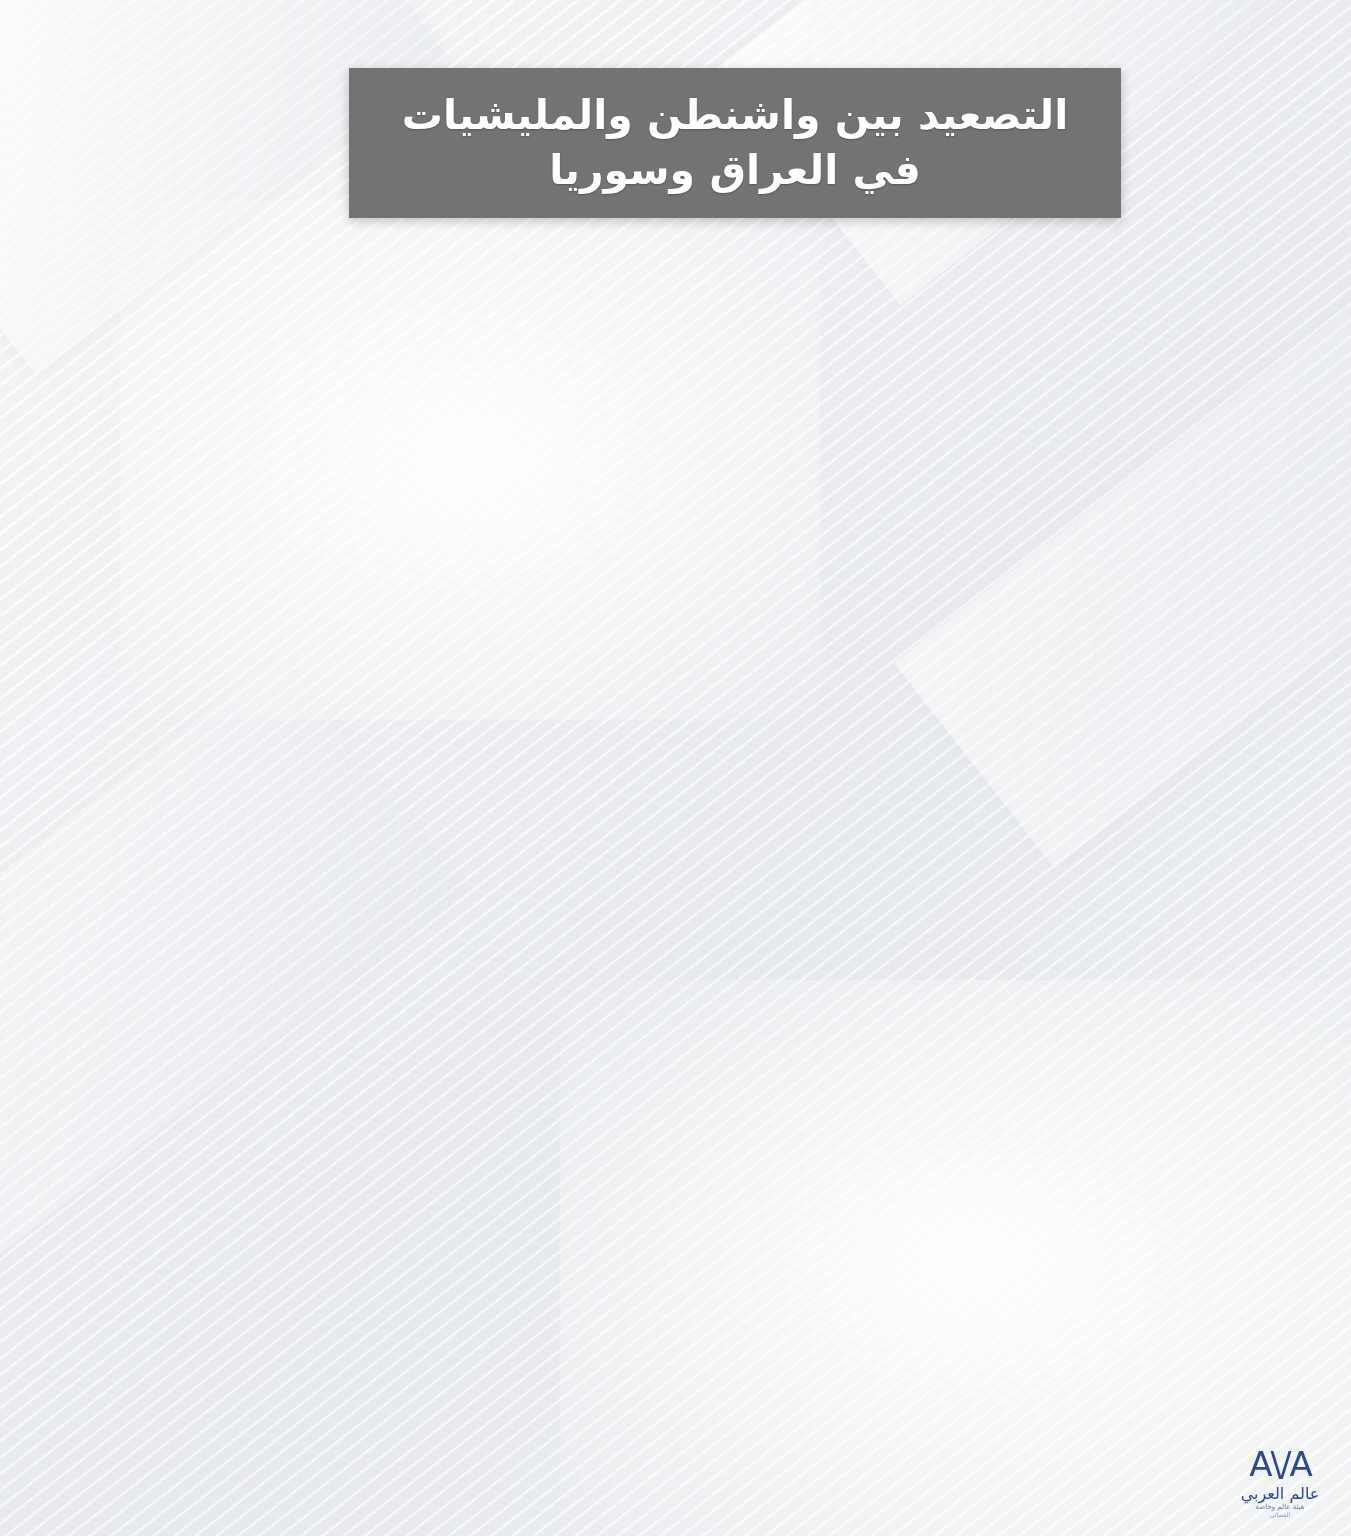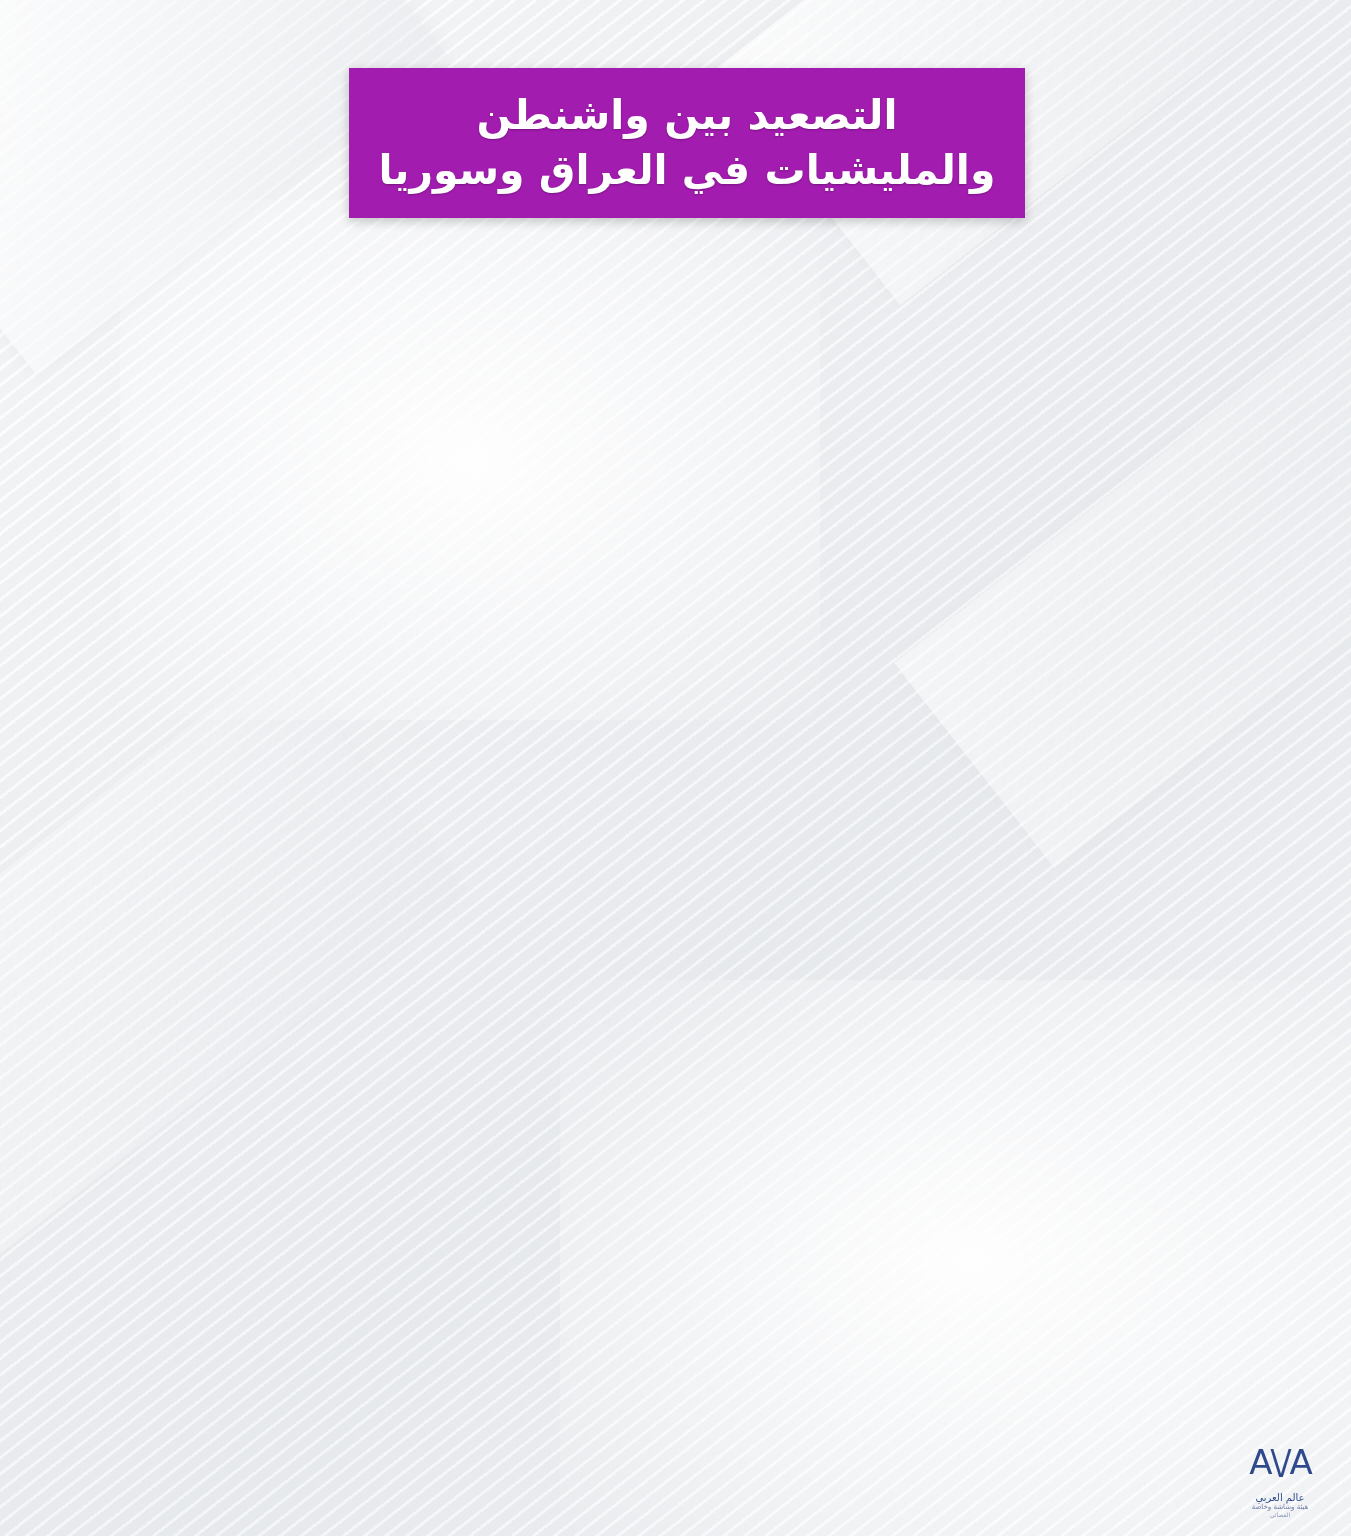--- a/index.html
+++ b/index.html
@@ -43,23 +43,23 @@
     position: absolute;
     background: linear-gradient(135deg, rgba(255,255,255,0.95), rgba(214,219,225,0.25));
     box-shadow: 0 0 22px rgba(0,0,0,0.035);
   }
 
   
   .title-box {
     position: absolute;
     top: 68px;
     left: 349px;
-    width: 676px;
+    width: 772px;
     height: 150px;
-    background: #a21caf;
+    background: #737373;
     box-shadow: 0 3px 10px rgba(0,0,0,0.22);
     display: flex;
     align-items: center;
     justify-content: center;
     text-align: center;
   }
   .title-box .inner {
     color: #ffffff;
     font-size: 41px;
     line-height: 1.35;
@@ -83,21 +83,21 @@
     width: 86px;
     text-align: center;
     color: #2f4a8c;
   }
   .logo .mark {
     font-size: 34px;
     font-weight: normal;
     letter-spacing: -2px;
     line-height: 1;
   }
-  .logo .l1 { font-size: 10px; margin-top: 13px; }
+  .logo .l1 { font-size: 16px; margin-top: 3px; }
   .logo .l2 { font-size: 7px; color: #6c7ba6; }
   .logo .l3 { font-size: 6px; color: #8a96b8; }
 </style>
 </head>
 <body>
 
 <div class="bg">
   <div class="stripes"></div>
   <div class="shard" style="left:-120px;top:-80px;width:520px;height:330px;transform:rotate(-38deg);"></div>
   <div class="shard" style="left:740px;top:-160px;width:640px;height:300px;transform:rotate(-38deg);opacity:.75;"></div>
@@ -148,15 +148,15 @@
     
     
     
   </div>
 
 </div>
 
 <div class="logo">
   <div class="mark">A\/A</div>
   <div class="l1">عالم العربي</div>
-  <div class="l2">هيئة وشاشة وخاصة</div>
+  <div class="l2">هيئة عالم وخاصة</div>
   <div class="l3">الفضائي</div>
 </div>
 
 </body></html>

